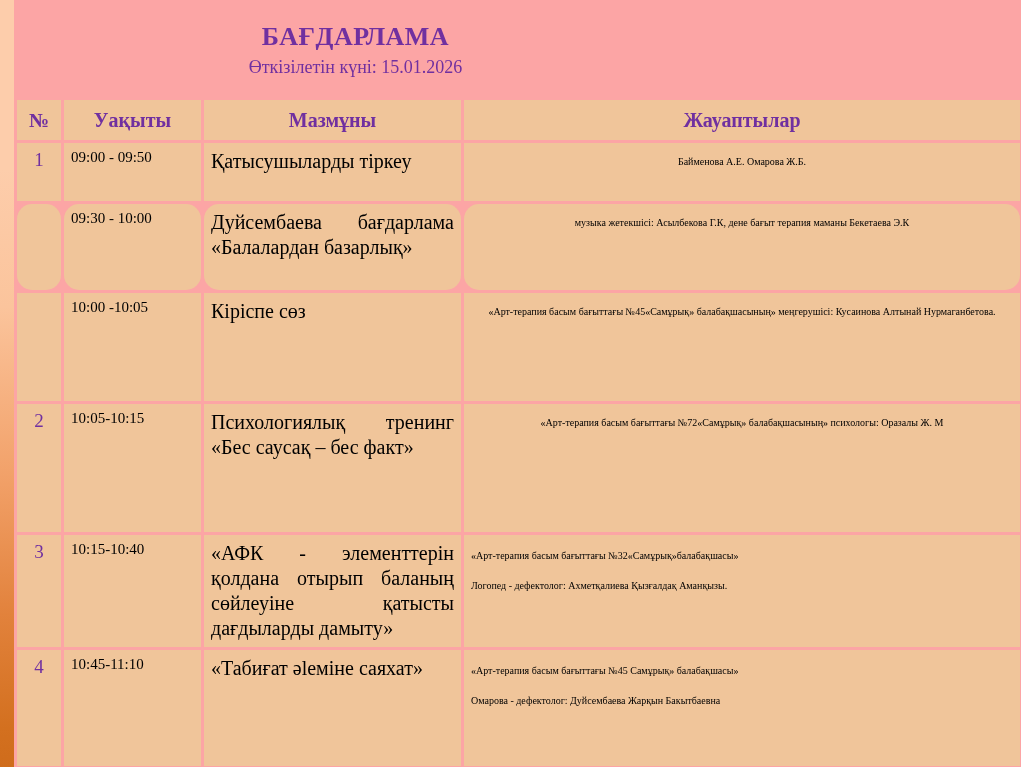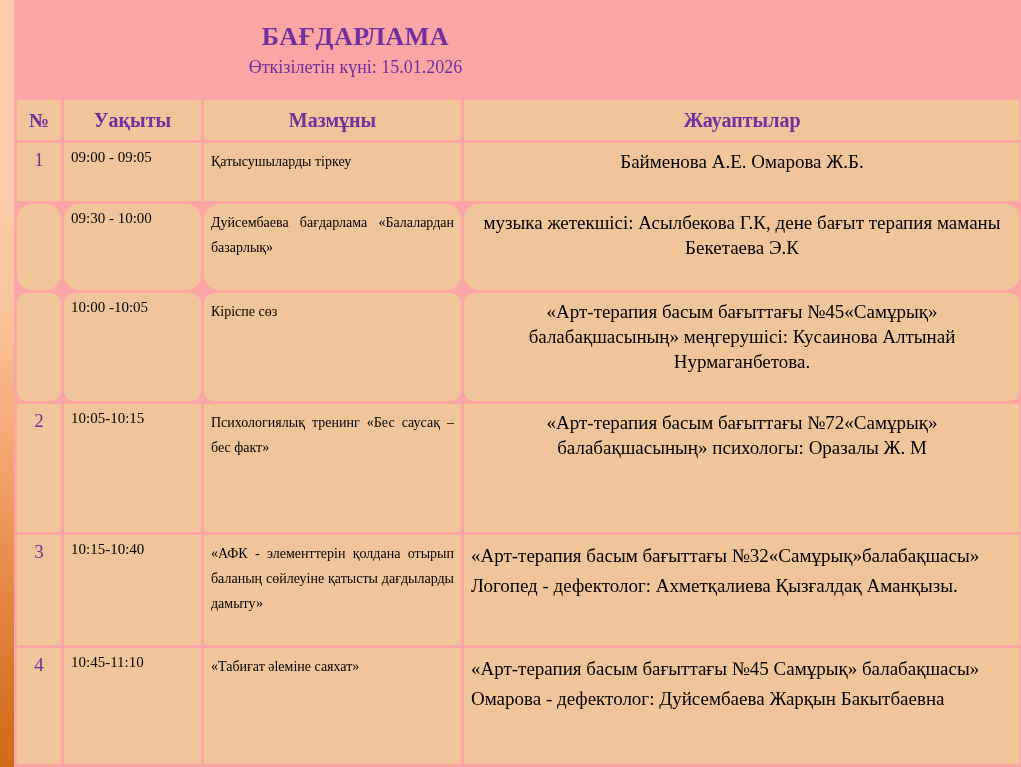--- a/index.html
+++ b/index.html
@@ -104,43 +104,43 @@
   }
   td.time {
     color: #000;
     font-size: 15px;
     text-align: left;
     white-space: nowrap;
     padding-top: 9px;
   }
   td.content {
     color: #000;
-    font-size: 14px;
+    font-size: 20px;
     line-height: 25px;
     text-align: justify;
     text-align-last: left;
     padding-top: 7px;
     hyphens: none;
   }
   td.content.nojust { text-align: left; }
   td.resp {
     color: #000;
-    font-size: 19px;
+    font-size: 10px;
     line-height: 25px;
     text-align: center;
     padding-top: 7px;
   }
   td.resp.left {
     text-align: left;
     line-height: 30px;
   }
   td.resp p { margin: 0; }
   tr.r1 td { height: 46px;  }
   tr.r2 td { height: 74px; border-radius: 15px;  }
-  tr.r3 td { height: 96px; border-radius: 10px;  }
+  tr.r3 td { height: 96px;  }
   tr.r4 td { height: 116px; }
   tr.r5 td { height: 98px;  }
   tr.r6 td { height: 104px; }
 </style>
 </head>
 <body>
 
 <div id="slide">
 
   <div id="left-stripe"></div>
@@ -162,21 +162,21 @@
         <th>№</th>
         <th>Уақыты</th>
         <th>Мазмұны</th>
         <th>Жауаптылар</th>
       </tr>
     </thead>
     <tbody>
 
       <tr class="r1">
         <td class="num">1</td>
-        <td class="time">09:00 - 09:05</td>
+        <td class="time">09:00 - 09:50</td>
         <td class="content nojust">Қатысушыларды тіркеу</td>
         <td class="resp">
           <p>Байменова А.Е. Омарова Ж.Б.</p>
         </td>
       </tr>
 
       <tr class="r2">
         <td class="num"></td>
         <td class="time">09:30 - 10:00</td>
         <td class="content">Дуйсембаева бағдарлама «Балалардан базарлық»</td>

